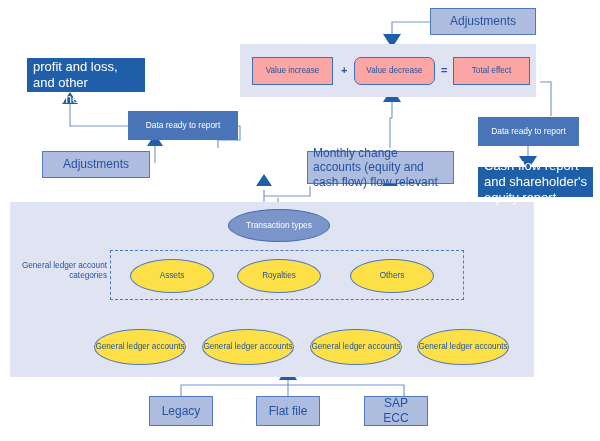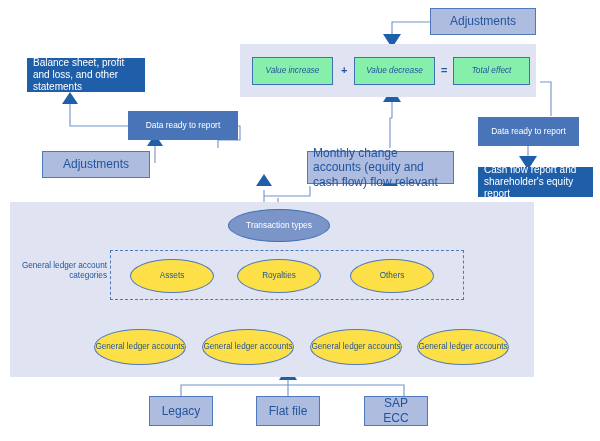--- a/index.html
+++ b/index.html
@@ -33,21 +33,21 @@
     line-height: 1.22;
     z-index: 3;
   }
   .node span { display: block; padding: 0 5px; }
 
   
   .box-dark {
     background: #1f5fa9;
     border: 1px solid #1f5fa9;
     color: #ffffff;
-    font-size: 10px;
+    font-size: 13px;
     justify-content: flex-start;
     text-align: left;
   }
   
   .box-med {
     background: #4a74b8;
     border: 1px solid #4a74b8;
     color: #ffffff;
     font-size: 8.4px;
   }
@@ -57,25 +57,24 @@
     border: 1px solid #4f79bb;
     color: #23549c;
     font-size: 12px;
   }
   .box-light.lefttext {
     justify-content: flex-start;
     text-align: left;
   }
   
   .box-white {
-    background: #86efac;
+    background: #fca5a5;
     border: 1px solid #3f6fb5;
     color: #23549c;
     font-size: 8.2px;
-    font-style: italic;
   }
   
   .panel-lavender {
     position: absolute;
     background: #e0e4f2;
     z-index: 1;
   }
   
   .ellipse {
     position: absolute;
@@ -229,21 +228,21 @@
   <div class="node box-light" style="left:430px; top:8px; width:106px; height:27px;">
     <span>Adjustments</span>
   </div>
 
   <div class="node box-white" style="left:252px; top:57px; width:81px; height:28px;">
     <span>Value increase</span>
   </div>
 
   <div class="op-sign" style="left:341px; top:64px;">+</div>
 
-  <div class="node box-white" style="left:354px; top:57px; width:81px; height:28px;">
+  <div class="node box-white" style="left:354px; top:57px; width:81px; height:28px;border-radius:7px;">
     <span>Value decrease</span>
   </div>
 
   <div class="op-sign" style="left:441px; top:64px;">=</div>
 
   <div class="node box-white" style="left:453px; top:57px; width:77px; height:28px;">
     <span>Total effect</span>
   </div>
 
   <div class="node box-med" style="left:478px; top:117px; width:101px; height:29px;">

